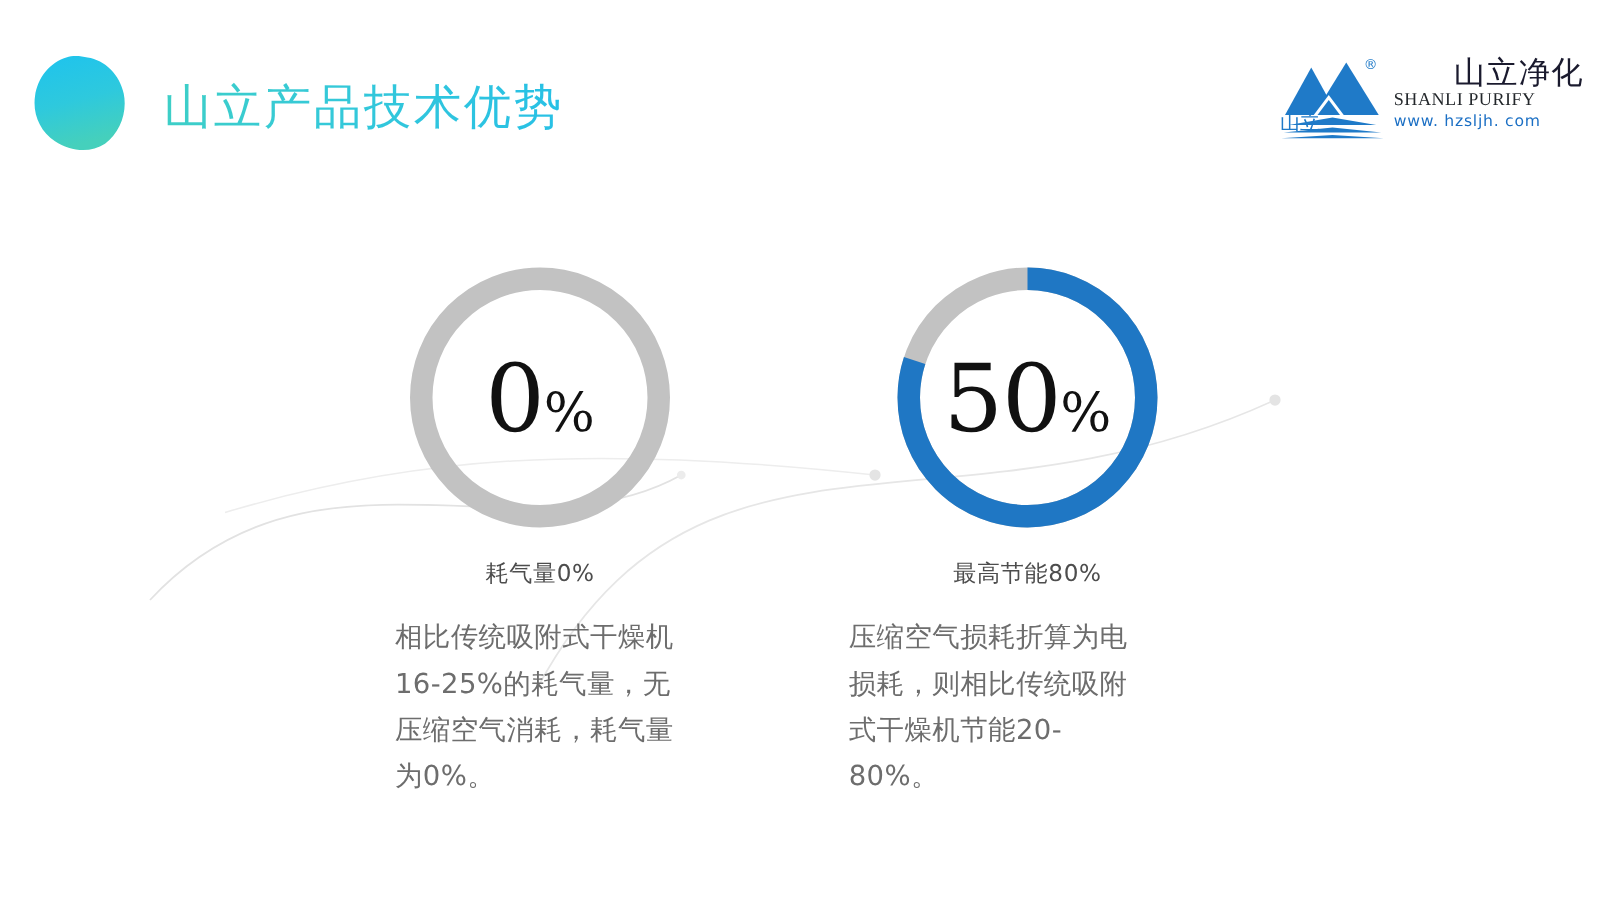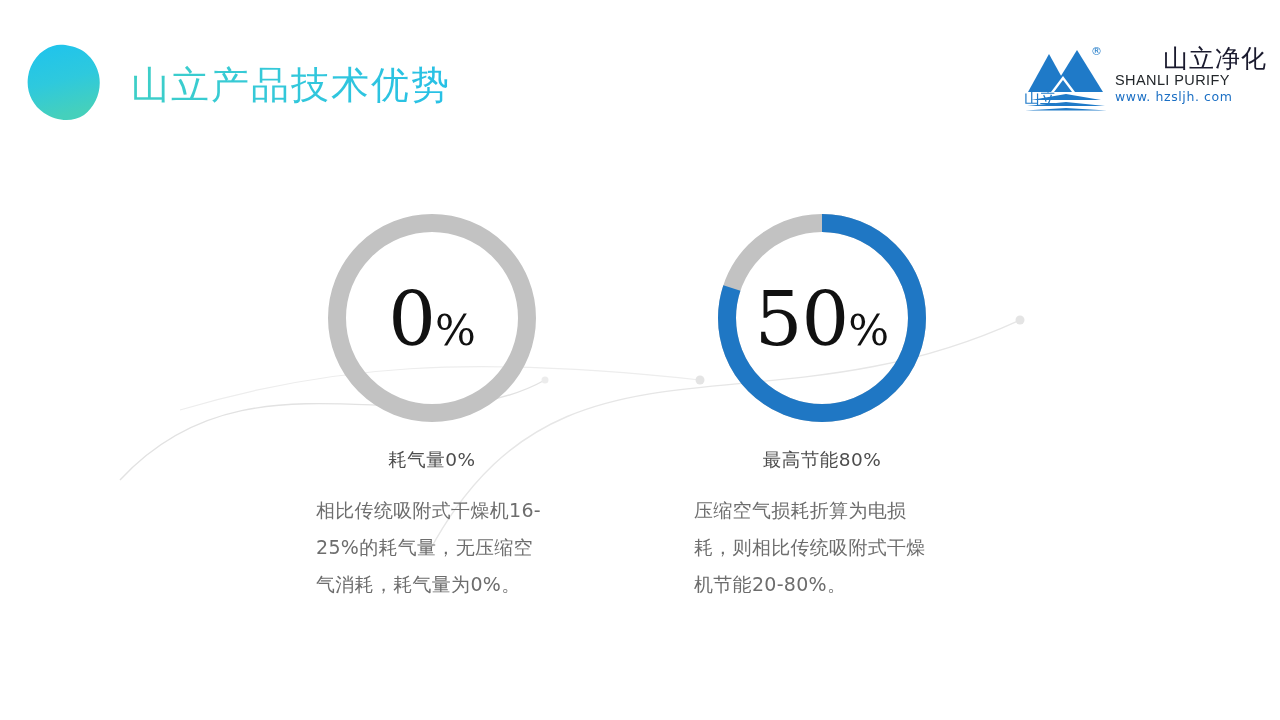--- a/index.html
+++ b/index.html
@@ -73,21 +73,21 @@
   .brand-cn {
     font-family: Liberation Sans, sans-serif;
     font-size: 25px;
     line-height: 28px;
     letter-spacing: 1px;
     color: #1a1a2e;
     white-space: nowrap;
     margin-left: 48px;
   }
   .brand-en {
-    font-family: Liberation Sans, sans-serif;
+    font-family: Liberation Serif, serif;
     font-size: 14.5px;
     line-height: 17px;
     letter-spacing: 0.4px;
     color: #23272b;
     white-space: nowrap;
   }
   .brand-url {
     font-family: "DejaVu Sans", "Liberation Sans", sans-serif;
     font-size: 12.5px;
     line-height: 16px;
@@ -163,26 +163,26 @@
     color: #4d4d4d;
     letter-spacing: 0.5px;
   }
 
   .metric-desc {
     margin-top: 20px;
     width: 232px;
     margin-left: 44px;
     text-align: left;
     font-family: "DejaVu Sans", "Liberation Sans", sans-serif;
-    font-size: 19px;
+    font-size: 22px;
     line-height: 37px;
     color: #6d6d6d;
     letter-spacing: 0.3px;
   }
-  #metric-block-1 .metric-desc { margin-left: 32px; }
+  #metric-block-1 .metric-desc { margin-left: 17px; }
 </style>
 </head>
 <body>
 
 <div id="header">
 
   <div id="header-blob">
     <svg width="76" height="78" viewBox="0 0 76 78">
       <defs>
         <linearGradient id="blobGrad" x1="0%" y1="0%" x2="25%" y2="100%">

